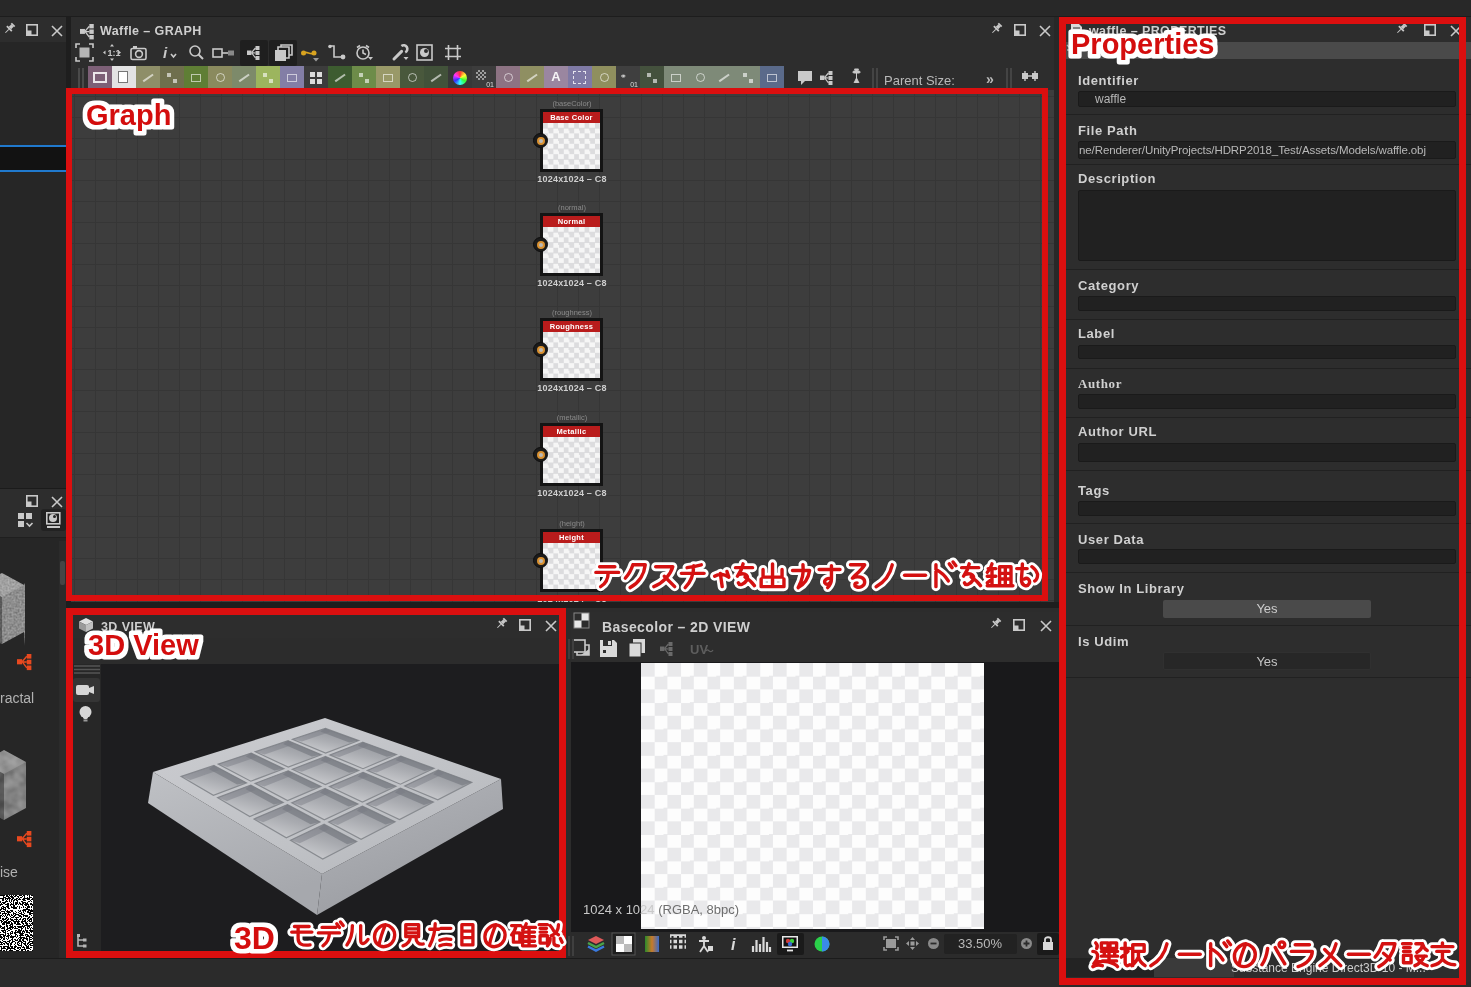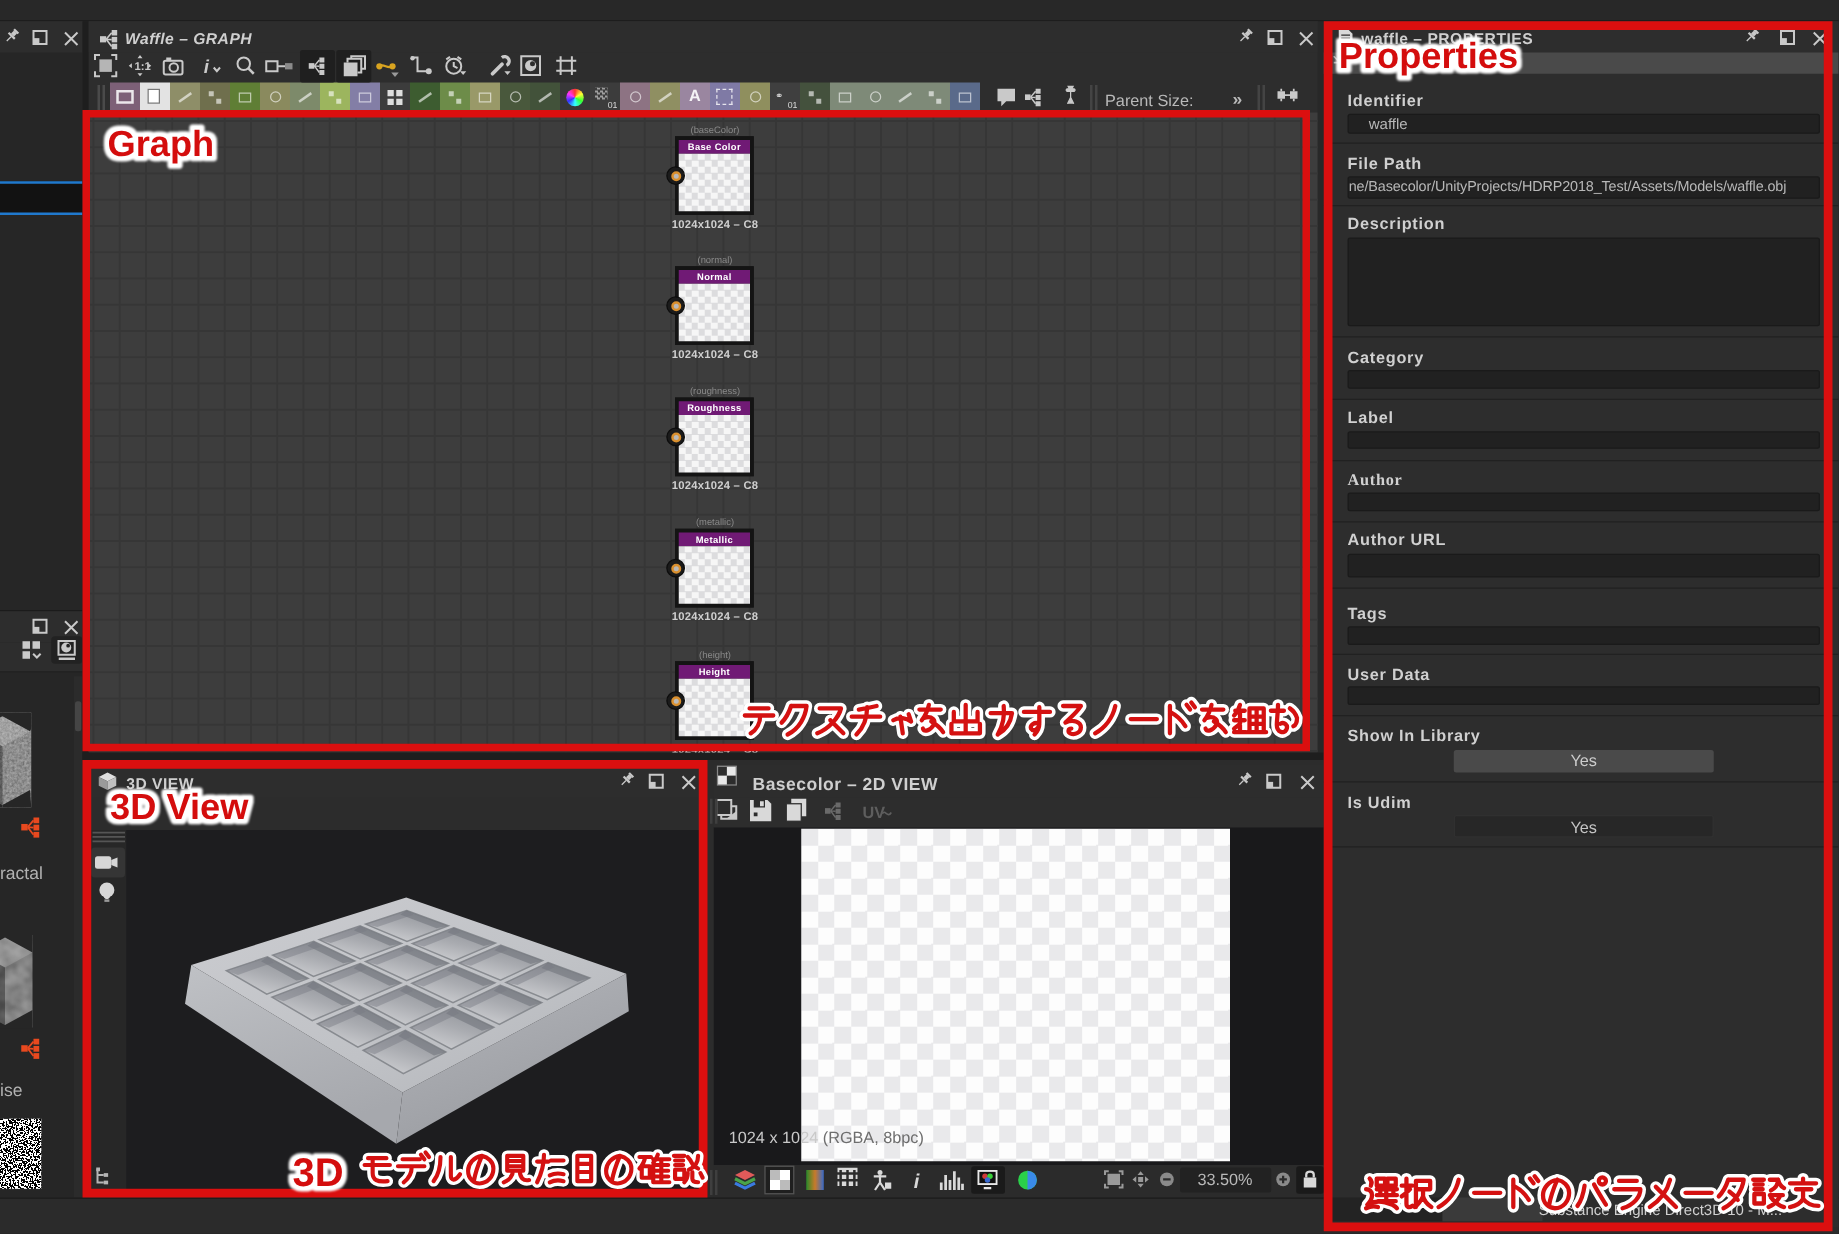--- a/index.html
+++ b/index.html
@@ -8,21 +8,21 @@
 .hdr{background:#2d2d2d;color:#cfcfcf;font-weight:bold;font-size:12.5px;letter-spacing:0.4px;}
 .seam{background:#1e1e1e;}
 .lbl{font-weight:bold;font-size:13px;color:#d0d0d0;letter-spacing:0.6px;}
 .inp{background:#212121;border:1px solid #1a1a1a;border-radius:2px;color:#b8b8b8;font-size:12px;}
 .sep{background:#212121;height:1px;}
 .checker2d{background:
  conic-gradient(#fdfdfd 90deg,#e9e9eb 0 180deg,#fdfdfd 0 270deg,#e9e9eb 0) 0 0/26.4px 26.4px;}
 .checkern{background:
  conic-gradient(#f6f6f6 90deg,#dcdcde 0 180deg,#f6f6f6 0 270deg,#dcdcde 0) 0 0/10.4px 10.4px;}
 .node{position:absolute;left:540px;width:63px;height:63px;background:#141414;border:3px solid #141414;}
-.node .nh{height:11px;background:#701a75;color:#fff;font-size:7.5px;font-weight:bold;text-align:center;line-height:11px;letter-spacing:0.3px;}
+.node .nh{height:11px;background:#b91c1c;color:#fff;font-size:7.5px;font-weight:bold;text-align:center;line-height:11px;letter-spacing:0.3px;}
 .node .nb{position:absolute;left:0;right:0;top:11px;bottom:0;}
 .nlabel{position:absolute;left:528px;width:88px;text-align:center;color:#8a8a8a;font-size:7.5px;}
 .nsize{position:absolute;left:528px;width:88px;text-align:center;color:#cfcfcf;font-size:9px;font-weight:bold;letter-spacing:0.2px;}
 .ndot{position:absolute;left:533px;width:15px;height:15px;border-radius:50%;background:#1b1b1b;border:1px solid #0d0d0d;}
 .ndot i{position:absolute;left:2.5px;top:2.5px;width:8px;height:8px;border-radius:50%;background:#b9b9b9;border:2px solid #d9902f;display:block;}
 .redbox{position:absolute;border:6px solid #db0f0f;z-index:50;}
 .tile{position:absolute;top:66px;width:24px;height:24px;}
 .menu{color:#c4c4c4;font-size:12.5px;}
 </style></head>
 <body>
@@ -41,21 +41,21 @@
 
   <div class="abs" style="left:59px;top:524px;width:7px;height:434px;background:#2b2b2b;"></div>
   <div class="abs" style="left:60px;top:544px;width:5px;height:24px;background:#454545;border-radius:2px;"></div>
 
   <div class="abs" style="left:0;top:673px;width:40px;height:16px;color:#b2b2b2;font-size:14px;">ractal</div>
   <div class="abs" style="left:0;top:847px;width:40px;height:16px;color:#b2b2b2;font-size:14px;">ise</div>
 </div>
 <div class="abs seam" style="left:66px;top:17px;width:5px;height:941px;"></div>
 
 <div class="abs" style="left:71px;top:17px;width:983px;height:585px;background:#2d2d2d;">
-  <div style="height:25px;font-style:italic;" class="hdr">
+  <div style="height:25px;" class="hdr">
         <span style="position:absolute;left:29px;top:7px;">Waffle – GRAPH</span>
       </div>
 
   <div class="abs" style="left:0;top:73px;width:983px;height:512px;background:#3d3d3d;
     background-image:linear-gradient(#363636 1.5px,transparent 1.5px),linear-gradient(90deg,#363636 1.5px,transparent 1.5px);
     background-size:21px 21px;background-position:3px 6px;"></div>
 </div>
 <div>
       <div class="tile" style="left:88px;background:#7d6077;">
         <div style="position:absolute;left:5px;top:6px;width:14px;height:11px;background:rgba(255,255,255,.85)"></div>
@@ -318,21 +318,21 @@
 
 <div class="abs" style="left:1059px;top:17px;width:412px;height:965px;background:#2d2d2d;" id="props">
   <div style="height:25px;" class="hdr">
         <span style="position:absolute;left:30px;top:7px;text-align:center;">waffle – PROPERTIES</span>
       </div>
   <div style="height:17px;background:#4a4a4a;"></div>
   <div class="lbl abs" style="left:19px;top:56px;">Identifier</div>
   <div class="inp abs" style="left:19px;top:74px;width:378px;height:16px;padding-left:16px;line-height:15px;">waffle</div>
   <div class="sep abs" style="left:0;top:97px;width:100%;"></div>
   <div class="lbl abs" style="left:19px;top:106px;">File Path</div>
-  <div class="inp abs" style="left:19px;top:124px;width:378px;height:18px;overflow:hidden;white-space:nowrap;font-size:11.5px;line-height:16px;letter-spacing:-0.1px;">ne/Basecolor/UnityProjects/HDRP2018_Test/Assets/Models/waffle.obj</div>
+  <div class="inp abs" style="left:19px;top:124px;width:378px;height:18px;overflow:hidden;white-space:nowrap;font-size:11.5px;line-height:16px;letter-spacing:-0.1px;">ne/Renderer/UnityProjects/HDRP2018_Test/Assets/Models/waffle.obj</div>
   <div class="sep abs" style="left:0;top:147px;width:100%;"></div>
   <div class="lbl abs" style="left:19px;top:154px;">Description</div>
   <div class="inp abs" style="left:19px;top:173px;width:378px;height:71px;"></div>
   <div class="sep abs" style="left:0;top:252px;width:100%;"></div>
   <div class="lbl abs" style="left:19px;top:261px;">Category</div>
   <div class="inp abs" style="left:19px;top:279px;width:378px;height:15px;"></div>
   <div class="sep abs" style="left:0;top:302px;width:100%;"></div>
   <div class="lbl abs" style="left:19px;top:309px;">Label</div>
   <div class="inp abs" style="left:19px;top:328px;width:378px;height:14px;"></div>
   <div class="sep abs" style="left:0;top:351px;width:100%;"></div>

